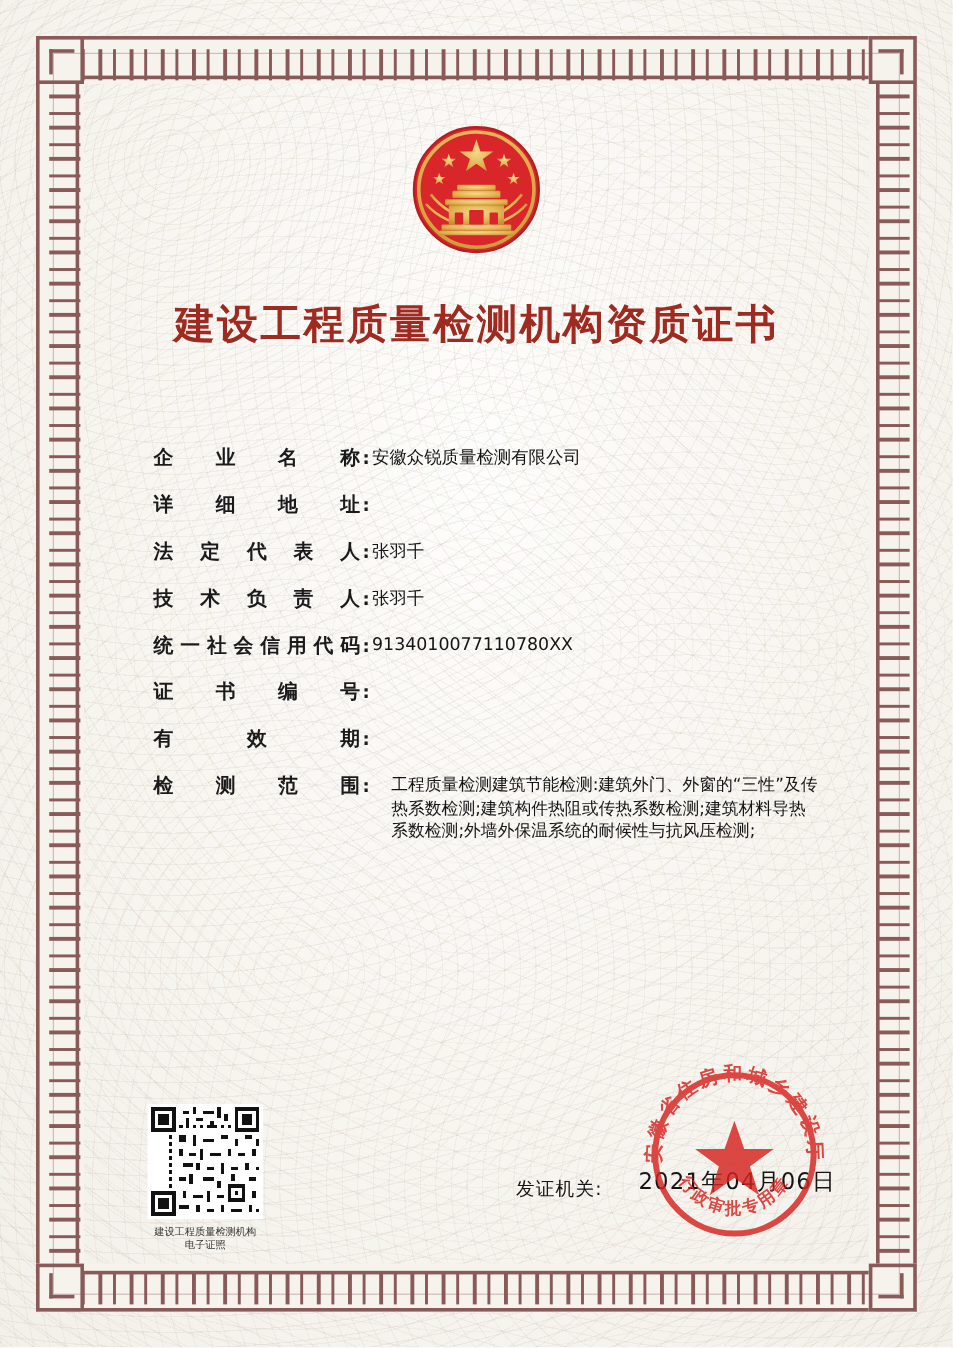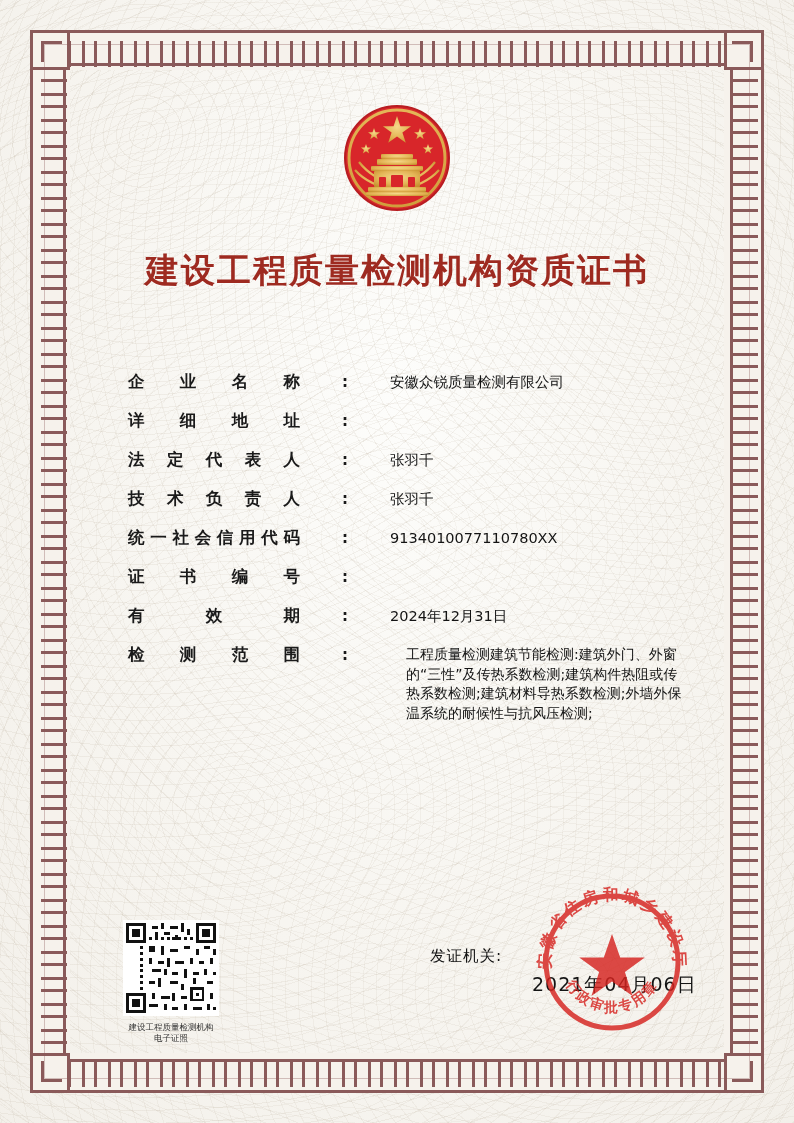--- a/index.html
+++ b/index.html
@@ -152,21 +152,20 @@
   .fields {
     position: absolute;
     left: 128px;
     top: 372px;
     width: 556px;
   }
   .field-row {
     display: flex;
     align-items: flex-start;
     margin-bottom: 19px;
-    gap: 40px;
   }
   .field-label {
     width: 172px;
     flex: 0 0 172px;
     font-family: "DejaVu Sans", "Liberation Sans", sans-serif;
     font-size: 16.5px;
     font-weight: bold;
     color: #1a1a1a;
     text-align: justify;
     text-align-last: justify;
@@ -216,21 +215,21 @@
     font-family: "DejaVu Sans", "Liberation Sans", sans-serif;
     font-size: 8.5px;
     color: #333;
     line-height: 11px;
   }
 
   
   .issuer-line {
     position: absolute;
     left: 430px;
-    top: 946px;
+    top: 981px;
     font-family: "DejaVu Sans", "Liberation Sans", sans-serif;
     font-size: 15.5px;
     color: #141414;
     letter-spacing: 1px;
   }
   .issue-date {
     position: absolute;
     left: 532px;
     top: 972px;
     font-family: "DejaVu Sans", "Liberation Sans", sans-serif;
@@ -345,21 +344,20 @@
     </div>
 
     <div class="field-row">
       <div class="field-label">证书编号</div>
       <div class="field-colon">:</div>
     </div>
 
     <div class="field-row">
       <div class="field-label">有效期</div>
       <div class="field-colon">:</div>
-      <div class="field-value">2024年12月31日</div>
     </div>
 
     <div class="field-row scope">
       <div class="field-label">检测范围</div>
       <div class="field-colon">:</div>
       <div class="field-value">工程质量检测建筑节能检测:建筑外门、外窗的“三性”及传热系数检测;建筑构件热阻或传热系数检测;建筑材料导热系数检测;外墙外保温系统的耐候性与抗风压检测;</div>
     </div>
 
   </div>
 

